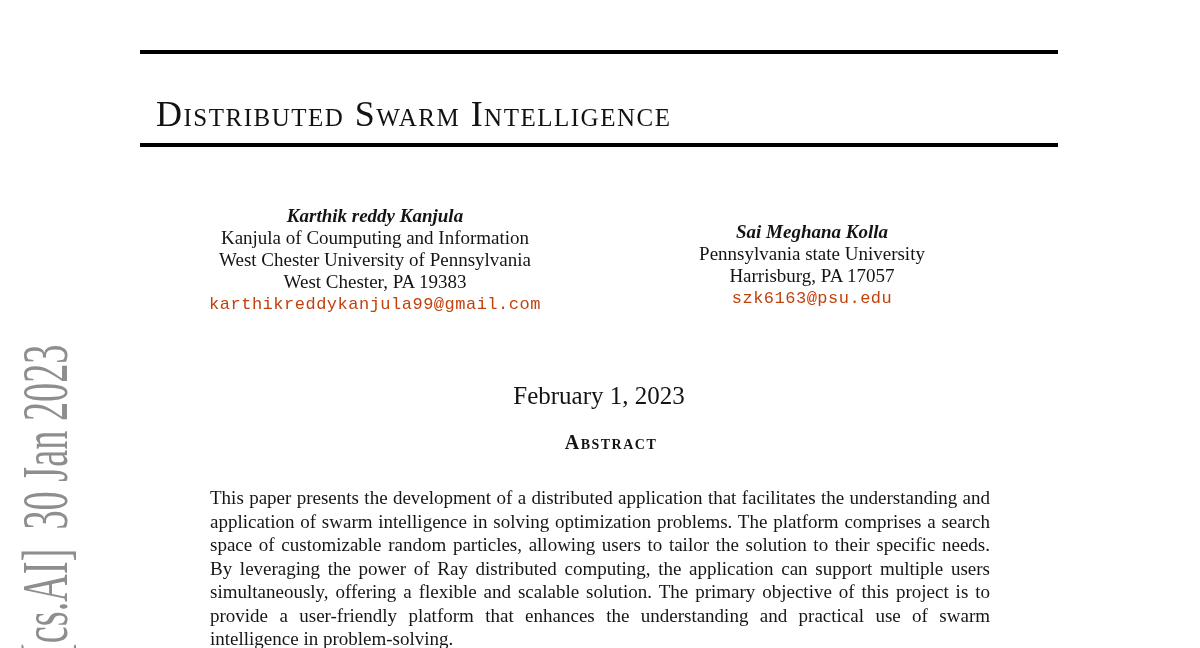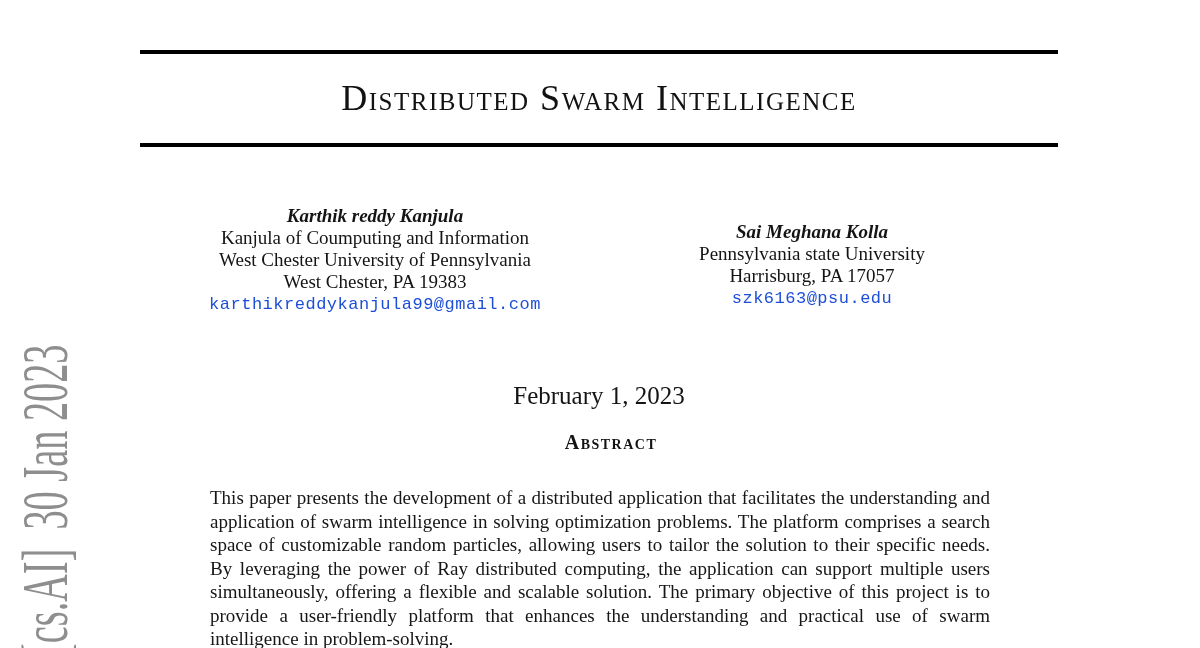--- a/index.html
+++ b/index.html
@@ -40,22 +40,21 @@
     background: #000000;
   }
   .rule-top { top: 50px; }
   .rule-bottom { top: 143px; }
 
   .title {
     position: absolute;
     left: 140px;
     top: 78px;
     width: 918px;
-    margin: 0;
-    text-align: center;
+    margin: 16px;
     font-size: 36px;
     font-weight: normal;
     font-variant-caps: small-caps;
     letter-spacing: 1.5px;
     line-height: 40px;
     color: #121212;
   }
 
   .author-block {
     position: absolute;
@@ -64,21 +63,21 @@
     font-size: 19px;
     line-height: 22px;
   }
   .author-left  { left: 170px; width: 410px; }
   .author-right { left: 590px; width: 444px; margin-top: 16px; }
   .author-name { font-weight: bold; font-style: italic; }
   .author-email {
     font-family: "Liberation Mono", monospace;
     font-size: 17px;
     letter-spacing: 0.5px;
-    color: #1d4ed8;
+    color: #c2410c;
     margin-top: 1px;
   }
 
   .date-line {
     position: absolute;
     left: 140px;
     top: 382px;
     width: 918px;
     text-align: center;
     font-size: 25px;

